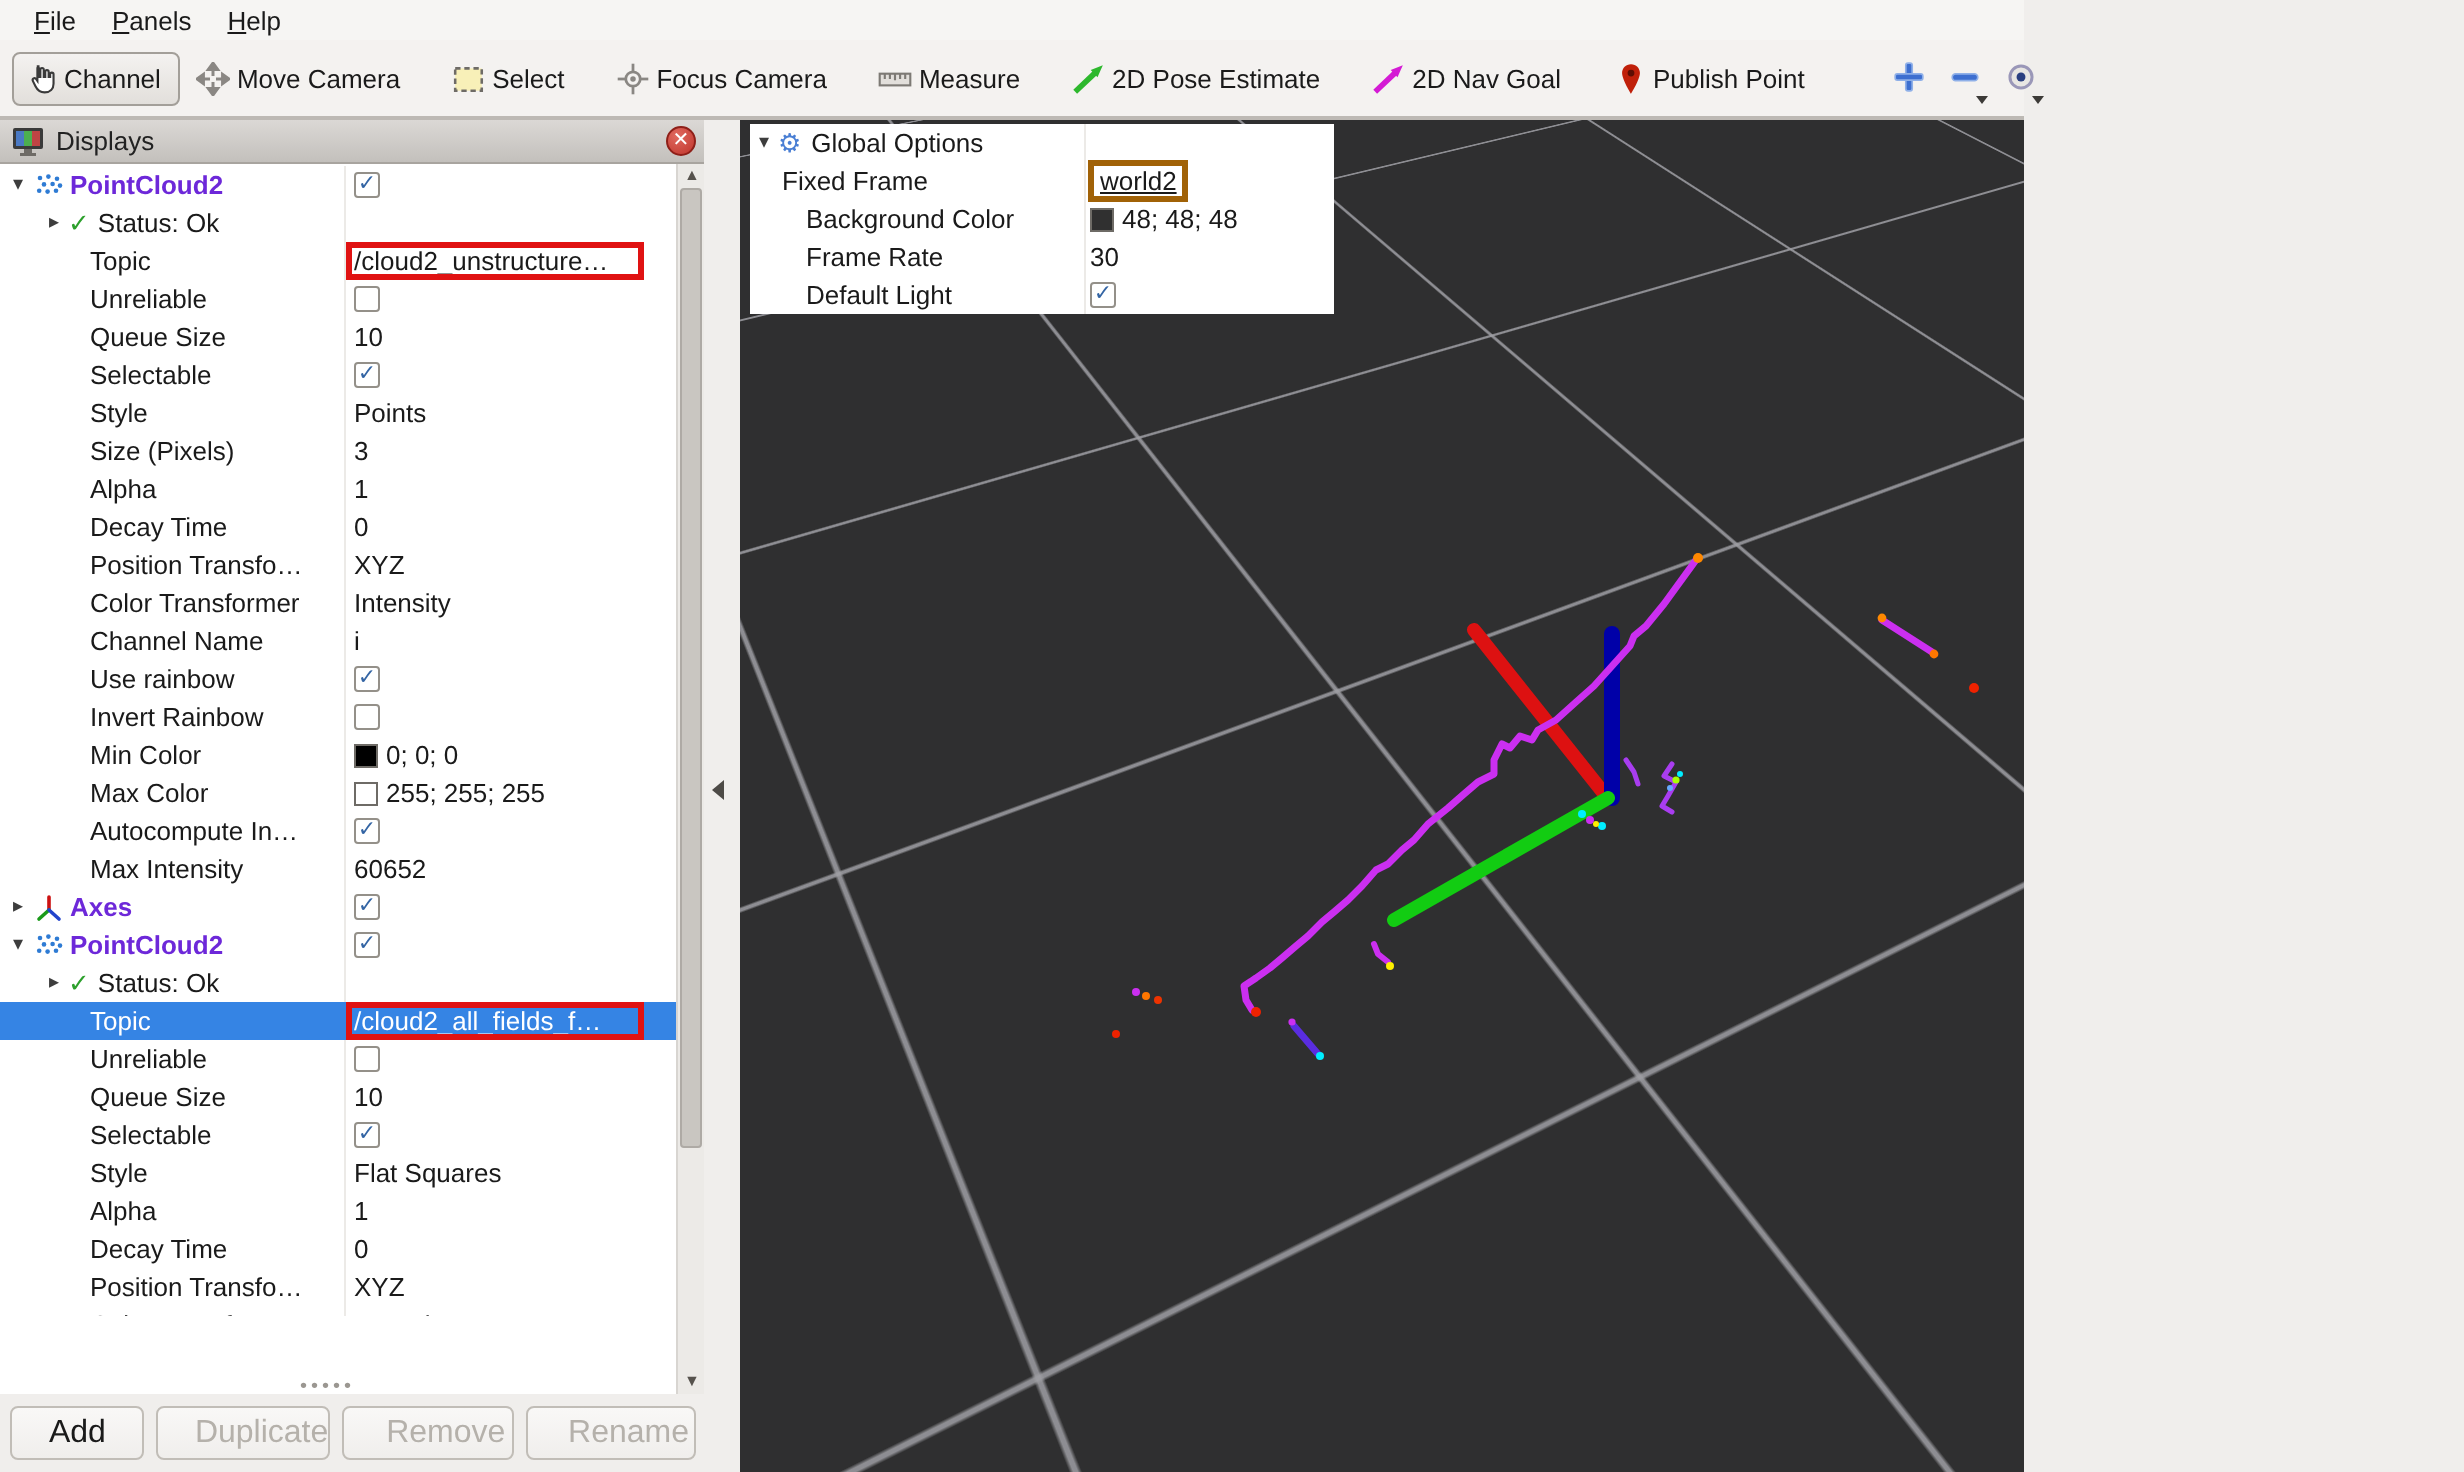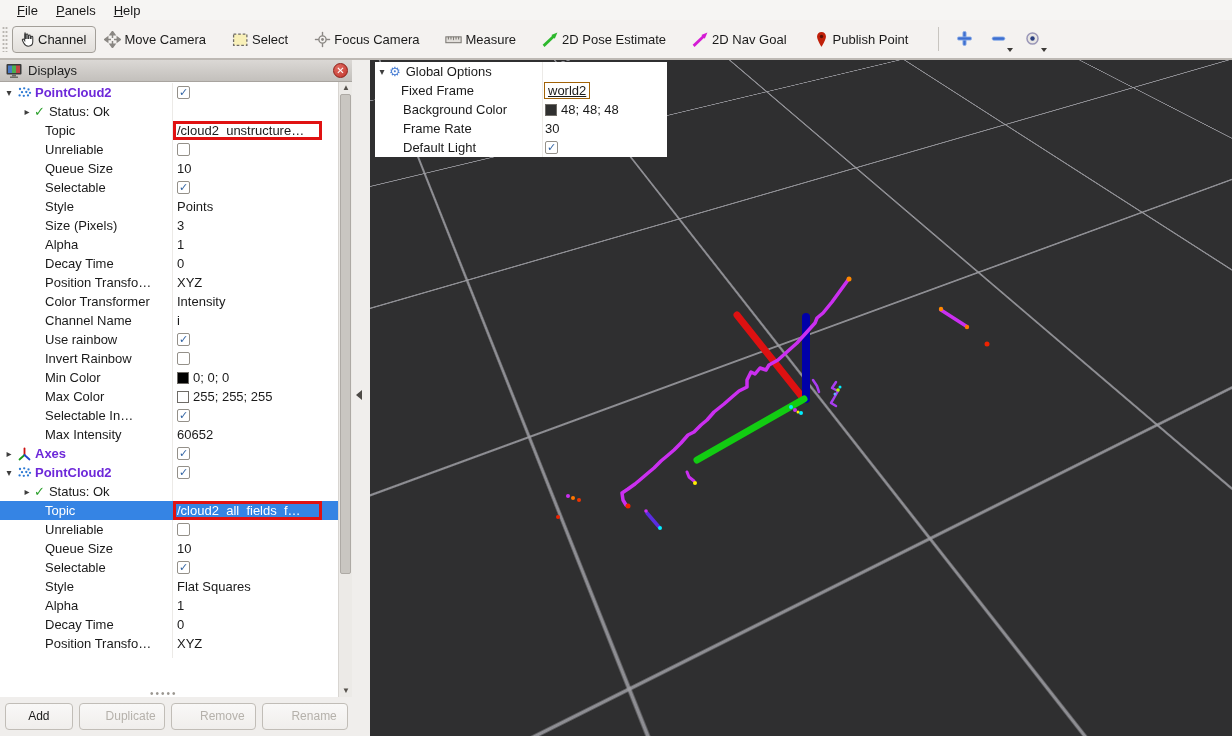--- a/index.html
+++ b/index.html
@@ -1,19 +1,19 @@
 <!DOCTYPE html>
 <html><head>
 <meta charset="utf-8">
 <style>
   * { margin:0; padding:0; box-sizing:border-box; }
   html,body { width:1232px; height:736px; overflow:hidden;
     font-family:"Liberation Sans","DejaVu Sans",sans-serif; font-size:13px; color:#1a1a1a;
     background:#f0eeec; }
-  .app { width:1232px; height:736px; display:flex; flex-direction:column; }
+  .app { width:1012px; height:736px; display:flex; flex-direction:column; }
 
   
   .menubar { height:20px; background:#f6f5f3; display:flex; align-items:center; padding-left:8px; flex:0 0 auto; }
   .menu-item { padding:1px 9px; cursor:default; }
   .menu-item u { text-decoration:underline; }
 
   
   .toolbar { height:40px; background:#f4f2f0; border-bottom:2px solid #bdb9b4; display:flex; align-items:center; flex:0 0 auto; }
   .tb-handle { width:6px; height:26px; margin:0 4px 0 2px;
     background-image:radial-gradient(circle, #b9b6b1 1px, transparent 1.2px);
@@ -63,21 +63,21 @@
   
   .sbar { position:absolute; top:0; right:0; bottom:0; width:14px; background:#eceae7; border-left:1px solid #d8d5d1; }
   .sbtn { position:absolute; left:0; width:14px; height:12px; color:#56524d; font-size:8px; text-align:center; line-height:12px; }
   .sbtn.up { top:0; } .sbtn.down { bottom:0; }
   .sthumb { position:absolute; left:1px; width:11px; top:12px; height:480px; background:#c9c6c1; border:1px solid #aeaaa5; border-radius:2px; }
 
   .resize-dots { position:absolute; bottom:-2px; left:150px; color:#9b9791; font-size:10px; letter-spacing:2px; }
 
   .dbuttons { flex:0 0 auto; height:39px; display:flex; gap:6px; padding:6px 4px 6px 5px; background:#f0eeec; }
   .dbtn { flex:1; border:1px solid #c1bdb7; border-radius:4px; background:linear-gradient(#f9f8f7,#f0eeec);
-    font-size:12px; text-align:center; line-height:25px; color:#1a1a1a; }
+    font-size:16px; text-align:center; line-height:25px; color:#1a1a1a; }
   .dbtn.disabled { color:#b5b1ab;padding-left:18px; }
 
   
   .splitter { width:18px; flex:0 0 auto; background:#f0eeec; position:relative; }
   .collapse-arrow { position:absolute; top:330px; left:4px; width:0; height:0;
     border-top:5px solid transparent; border-bottom:5px solid transparent; border-right:6px solid #4d4a46; }
 
   
   .viewport { flex:1; position:relative; overflow:hidden; background:#2f2f30; }
   .grid-plane { position:absolute; left:50%; top:50%; width:3400px; height:3200px; margin-left:-1700px; margin-top:-1600px;
@@ -86,21 +86,21 @@
       repeating-linear-gradient(90deg, rgba(158,158,163,.85) 0 2px, transparent 2px 200px);
     transform: translate(-30px,-205px) perspective(900px) rotateX(57deg) rotateZ(-28deg); }
   .scene-svg { position:absolute; left:0; top:0; }
 
   
   .gopts { position:absolute; left:5px; top:2px; width:292px; background:#fff; font-size:13px; }
   .gorow { height:19px; display:flex; align-items:center; }
   .gorow .glabel { width:167px; flex:0 0 auto; display:flex; align-items:center; height:100%; white-space:nowrap; }
   .gorow .gval { flex:1; display:flex; align-items:center; height:100%; border-left:1px solid #eceae7; padding-left:2px; white-space:nowrap; }
   .gear { color:#4a7fd4; font-size:13px; margin:0 5px 0 2px; }
-  .world2-box { border:1px solid #a16207; padding:0 3px; margin-left:-1px;text-decoration:underline; }
+  .world2-box { border:3px solid #a16207; padding:0 3px; margin-left:-1px;text-decoration:underline; }
 </style>
 </head>
 <body>
 
 <div class="app">
   <div class="menubar" id="menubar">
       <span class="menu-item"><u>F</u>ile</span>
       <span class="menu-item"><u>P</u>anels</span>
       <span class="menu-item"><u>H</u>elp</span>
     </div>
@@ -392,21 +392,21 @@
               <div class="lcell">
                 <span class="plabel">Max Color</span>
               </div>
               <div class="vcell">
                 <span class="swatch" style="background:#ffffff"></span>
                 <span>255; 255; 255</span>
               </div>
             </div>
             <div class="trow">
               <div class="lcell">
-                <span class="plabel">Selectable In…</span>
+                <span class="plabel">Autocompute In…</span>
               </div>
               <div class="vcell">
                 <span class="cbox">✓</span>
               </div>
             </div>
             <div class="trow">
               <div class="lcell">
                 <span class="plabel">Max Intensity</span>
               </div>
               <div class="vcell">
@@ -590,21 +590,21 @@
           <div class="gorow">
             <div class="glabel">
               <span class="exp" style="margin-left:2px">▾</span>
               <span class="gear">⚙</span>
               <span>Global Options</span>
             </div>
             <div class="gval"></div>
           </div>
           <div class="gorow">
             <div class="glabel">
-              <span style="padding-left:26px">Fixed Frame</span>
+              <span style="padding-left:16px">Fixed Frame</span>
             </div>
             <div class="gval">
               <span class="world2-box"><span>world2</span></span>
             </div>
           </div>
           <div class="gorow">
             <div class="glabel">
               <span style="padding-left:28px">Background Color</span>
             </div>
             <div class="gval">

